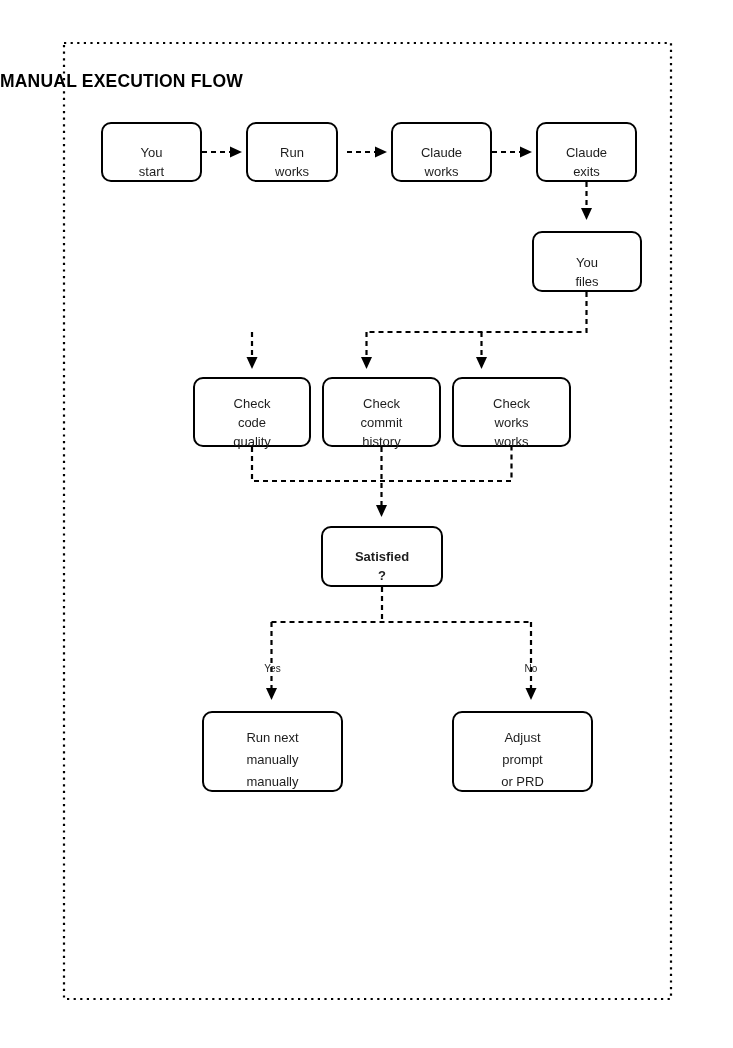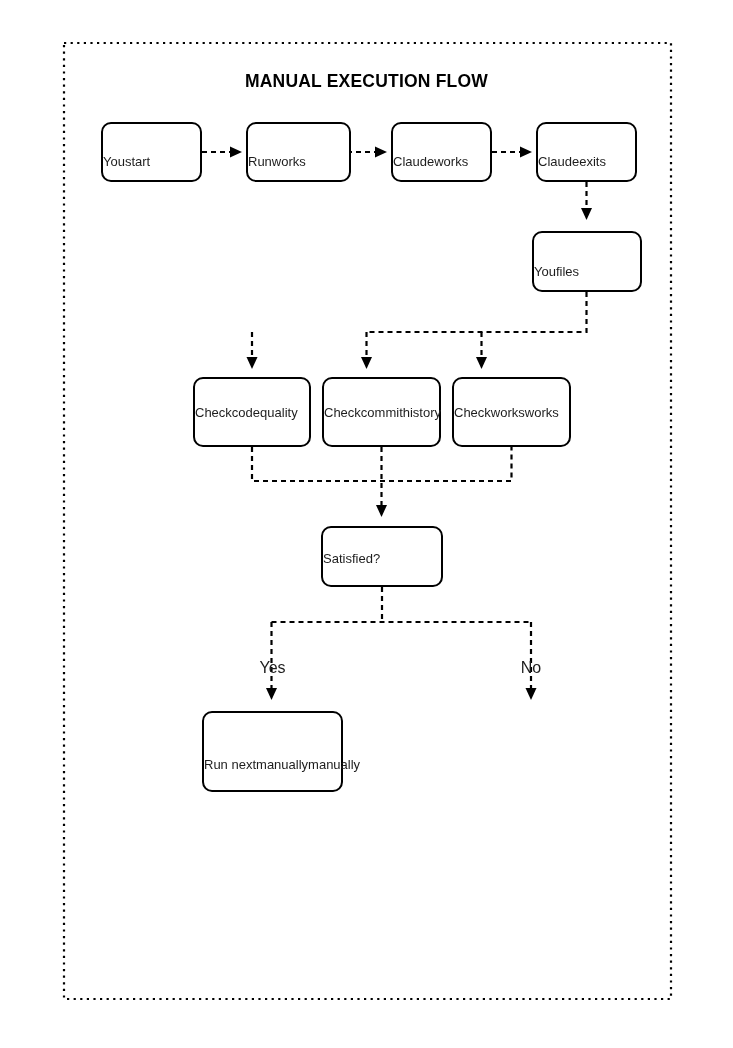--- a/index.html
+++ b/index.html
@@ -2,38 +2,38 @@
 <html><head>
 <meta charset="utf-8">
 <style>
   html,body{margin:0;padding:0;background:#ffffff;}
   .page{
     position:relative;width:733px;height:1048px;background:#ffffff;overflow:hidden;
     font-family:"Liberation Sans",sans-serif;
   }
   .connectors{position:absolute;left:0;top:0;}
   .title{
-    position:absolute;top:71px;left:0;width:733px;text-align:center;
+    position:absolute;top:71px;left:0;width:733px;
     font-weight:bold;font-size:17.5px;color:#000000;letter-spacing:.2px;
   }
   .node{
     position:absolute;box-sizing:border-box;background:#ffffff;
     border:2.4px solid #000000;border-radius:10px;
-    display:flex;align-items:center;justify-content:flex-start;
+    display:flex;flex-direction:column;align-items:center;justify-content:flex-start;
     text-align:center;color:#1d1d1d;font-size:13px;line-height:19px;overflow:visible;
   }
   .node span{display:block;white-space:nowrap;}
   .r1{padding-top:19px;}
   .rv{padding-top:20px;}
-  .chk{padding-top:1px;}
-  .sat{padding-top:4px;}
-  .big{padding-top:27px;line-height:22px;}
+  .chk{padding-top:15px;}
+  .sat{padding-top:19px;font-weight:bold;}
+  .big{padding-top:14px;line-height:22px;}
   .edge-label{
     position:absolute;transform:translate(-50%,-50%);
-    font-size:16px;color:#1d1d1d;background:transparent;
+    font-size:10px;color:#1d1d1d;background:transparent;
   }
 </style>
 </head>
 <body>
 
 <div class="page">
 
   <svg class="connectors" width="733" height="1048" viewBox="0 0 733 1048">
 
     <rect x="64" y="43" width="607" height="956" fill="none" stroke="#000000" stroke-width="2.2" stroke-dasharray="2.2,4.4"></rect>
@@ -68,21 +68,21 @@
       <polygon points="531,700 525.5,688 536.5,688"></polygon>
     </g>
   </svg>
 
   <div class="title">MANUAL EXECUTION FLOW</div>
 
   <div class="node r1" style="left:101px;top:122px;width:101px;height:60px">
     <span>You</span>
     <span>start</span>
   </div>
-  <div class="node r1" style="left:246px;top:122px;width:105px;height:60px">
+  <div class="node r1" style="left:246px;top:122px;width:92px;height:60px">
     <span>Run</span>
     <span>works</span>
   </div>
   <div class="node r1" style="left:391px;top:122px;width:101px;height:60px">
     <span>Claude</span>
     <span>works</span>
   </div>
   <div class="node r1" style="left:536px;top:122px;width:101px;height:60px">
     <span>Claude</span>
     <span>exits</span>
@@ -115,14 +115,19 @@
   </div>
 
   <span class="edge-label" style="left:272.5px;top:668px">Yes</span>
   <span class="edge-label" style="left:531px;top:668px">No</span>
 
   <div class="node big" style="left:202px;top:711px;width:141px;height:81px">
     <span>Run next</span>
     <span>manually</span>
     <span>manually</span>
   </div>
+  <div class="node big" style="left:452px;top:711px;width:141px;height:81px">
+    <span>Adjust</span>
+    <span>prompt</span>
+    <span>or PRD</span>
+  </div>
 
 </div>
 
 </body></html>

